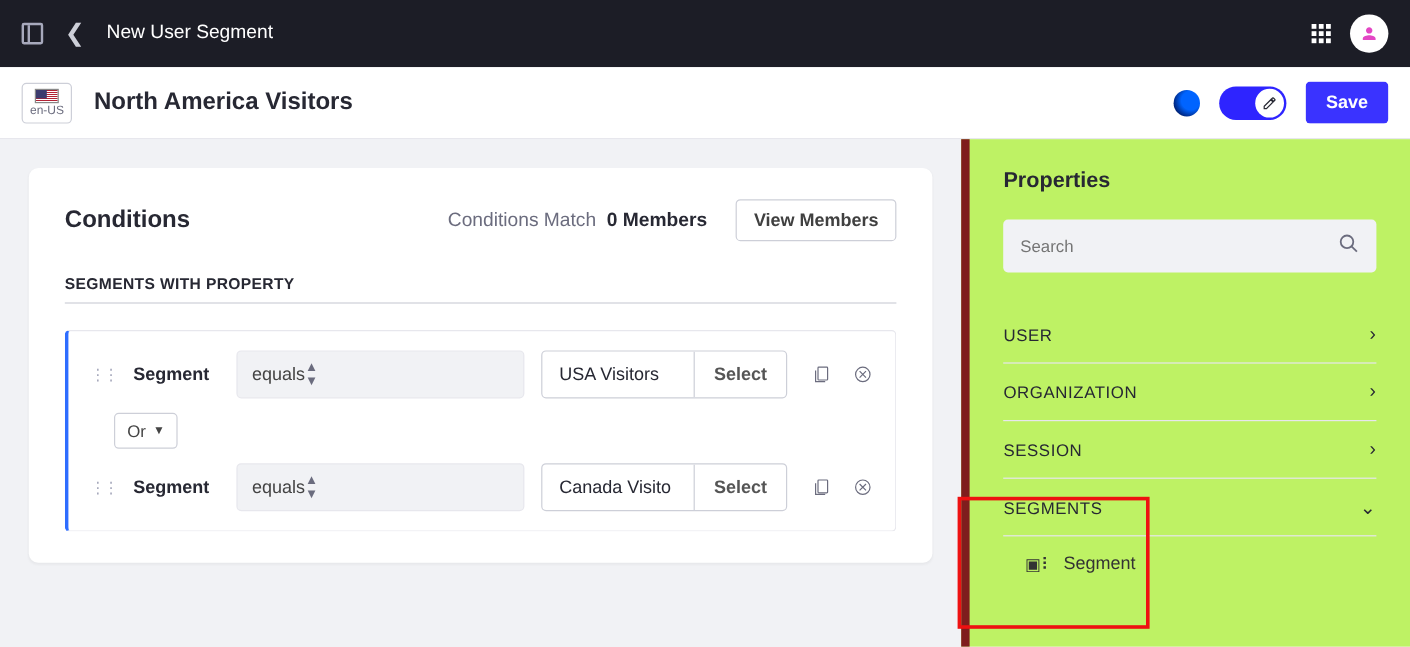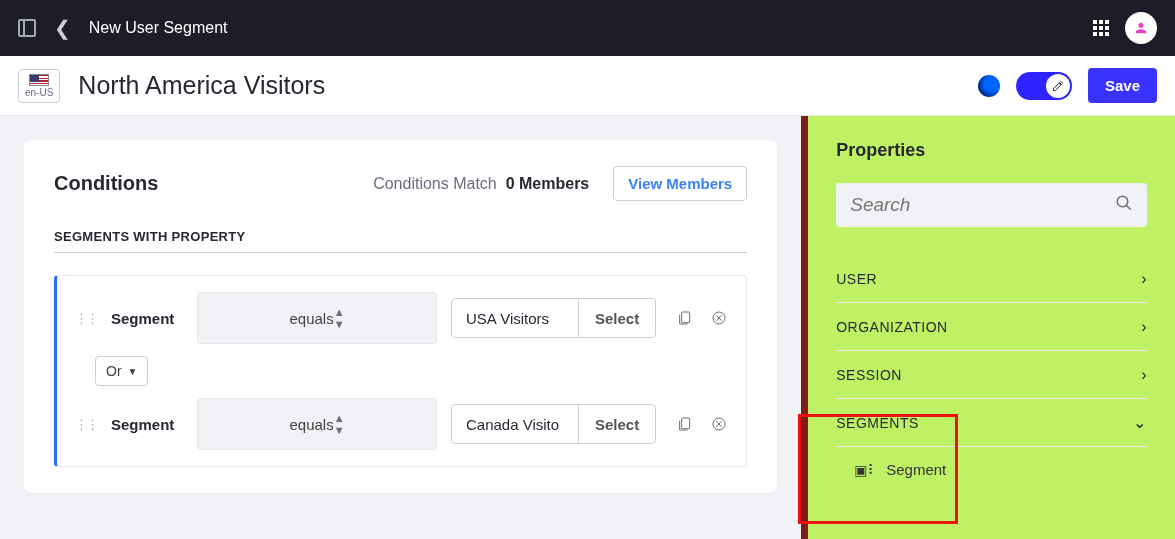--- a/index.html
+++ b/index.html
@@ -17,66 +17,66 @@
   .apps-grid span { background:#fff; width:4px; height:4px; }
   .avatar { width:32px; height:32px; background:#fff; border-radius:50%; display:flex; align-items:center; justify-content:center; }
   .avatar svg { width:16px; height:16px; fill:#e346c4; }
 
   
   .titlebar { background:#fff; height:60px; border-bottom:1px solid #e7e7ed; display:flex; align-items:center; padding:0 18px; justify-content:space-between; }
   .titlebar-left { display:flex; align-items:center; gap:18px; }
   .locale-chip { border:1px solid #cdcfd8; border-radius:4px; padding:4px 6px; display:flex; flex-direction:column; align-items:center; gap:2px; font-size:10px; color:#6b6c7e; line-height:1; background:#fff; }
   .flag { width:20px; height:12px; background:linear-gradient(#b22234 0 8%, #fff 8% 16%, #b22234 16% 24%, #fff 24% 32%, #b22234 32% 40%, #fff 40% 48%, #b22234 48% 56%, #fff 56% 64%, #b22234 64% 72%, #fff 72% 80%, #b22234 80% 88%, #fff 88% 100%); position:relative; border:0.5px solid #888; }
   .flag::before { content:""; position:absolute; left:0; top:0; width:9px; height:7px; background:#3c3b6e; }
-  .page-heading { font-size:25px; font-weight:400; }
+  .page-heading { font-size:20px; font-weight:700; }
   .titlebar-right { display:flex; align-items:center; gap:16px; }
   .orb { width:22px; height:22px; border-radius:50%; background:radial-gradient(circle at 65% 40%, #0064ff 0 40%, #001a66 80%); }
   .toggle { width:56px; height:28px; border-radius:14px; background:#2e24ff; position:relative; cursor:pointer; }
   .toggle-knob { position:absolute; right:2px; top:2px; width:24px; height:24px; border-radius:50%; background:#fff; display:flex; align-items:center; justify-content:center; }
   .toggle-knob svg { width:12px; height:12px; stroke:#272833; stroke-width:2; fill:none; }
   .btn { border-radius:4px; padding:8px 16px; font-size:15px; font-weight:600; cursor:pointer; border:1px solid transparent; }
   .btn-outline { background:#fff; border-color:#cdcfd8; color:#6b6c7e; }
   .btn-primary { background:#3a33ff; color:#fff; }
 
   
   .main { display:flex; height:calc(100% - 116px); }
   .content { flex:1; padding:24px 24px; }
   .sidepanel { width:376px; border-left:7px solid #7f1d1d; background:#bef264; padding:24px 28px; }
 
   .card { background:#fff; border-radius:8px; box-shadow:0 1px 2px rgba(0,0,0,0.04); padding:26px 30px; }
   .card-header { display:flex; align-items:center; justify-content:space-between; margin-bottom:28px; }
   .card-title { font-size:20px; font-weight:700; }
   .match-wrap { display:flex; align-items:center; gap:24px; }
   .match-text { font-size:16px; color:#6b6c7e; }
   .match-text b { color:#272833; font-weight:700; }
-  .btn-view { background:#fff; border:1px solid #cdcfd8; border-radius:4px; padding:8px 14px; font-size:15px; font-weight:600; color:#3b82f6; cursor:pointer; }
+  .btn-view { background:#fff; border:1px solid #cdcfd8; border-radius:4px; padding:8px 14px; font-size:15px; font-weight:600; color:#404040; cursor:pointer; }
 
   .section-label { font-size:13px; font-weight:700; letter-spacing:0.3px; color:#272833; padding-bottom:8px; border-bottom:1px solid #cdcfd8; margin-bottom:22px; }
 
   .rules-group { border:1px solid #e7e7ed; border-left:3px solid #2e6dff; border-radius:4px; padding:16px 18px; }
   .rule-row { display:flex; align-items:center; gap:14px; }
   .drag { color:#a7a9bc; font-size:13px; cursor:grab; letter-spacing:-2px; }
   .field-label { font-weight:700; font-size:15px; min-width:72px; }
-  .select-box { flex:0 0 240px; height:52px; background:#f1f2f5; border:1px solid #e7e7ed; border-radius:4px; display:flex; align-items:center; justify-content:center; padding:0 12px; font-size:15px; color:#444; cursor:pointer; }
+  .select-box { flex:0 0 240px; height:40px; background:#f1f2f5; border:1px solid #e7e7ed; border-radius:4px; display:flex; align-items:center; justify-content:flex-start; padding:0 12px; font-size:15px; color:#444; cursor:pointer; }
   .sort-ic { font-size:11px; color:#6b6c7e; }
   .combo { display:flex; border:1px solid #cdcfd8; border-radius:4px; overflow:hidden; height:40px; }
   .combo-val { padding:0 14px; display:flex; align-items:center; font-size:15px; min-width:126px; }
   .combo-btn { border-left:1px solid #cdcfd8; padding:0 16px; display:flex; align-items:center; font-weight:600; font-size:15px; color:#555; cursor:pointer; }
   .row-icons { display:flex; gap:16px; margin-left:6px; }
   .ic-btn { width:18px; height:18px; color:#6b6c7e; cursor:pointer; display:flex; align-items:center; justify-content:center; }
   .ic-btn svg { width:16px; height:16px; stroke:#6b6c7e; stroke-width:1.5; fill:none; }
 
   .or-row { padding:12px 0 12px 20px; }
   .or-btn { border:1px solid #cdcfd8; border-radius:4px; background:#fff; padding:6px 10px; font-size:14px; color:#444; cursor:pointer; display:inline-flex; align-items:center; gap:6px; }
   .caret-dn { font-size:10px; }
 
   
   .side-title { font-size:18px; font-weight:700; margin-bottom:22px; }
   .search-wrap { background:#f1f2f5; border-radius:4px; height:44px; display:flex; align-items:center; padding:0 14px; justify-content:space-between; margin-bottom:28px; }
-  .search-input { border:none; background:transparent; font-size:19px; color:#6b6c7e; outline:none; width:80%;font-style:italic; }
+  .search-input { border:none; background:transparent; font-size:14px; color:#6b6c7e; outline:none; width:80%; }
   .search-ic svg { width:18px; height:18px; stroke:#6b6c7e; stroke-width:2; fill:none; }
 
   .cat-row { display:flex; align-items:center; justify-content:space-between; height:48px; border-bottom:1px solid #e7e7ed; font-size:14px; font-weight:400; letter-spacing:0.5px; cursor:pointer; }
   .cat-chev { font-size:16px; color:#272833; }
   .cat-open { border-bottom:1px solid #e7e7ed; }
   .sub-item { padding:14px 0 6px 18px; display:flex; align-items:center; gap:14px; font-size:15px; color:#333; cursor:pointer; }
   .sub-ic { font-size:14px; width:18px; }
 
   .highlight-box { border:3px solid #e11; position:absolute; pointer-events:none; }
 </style>

